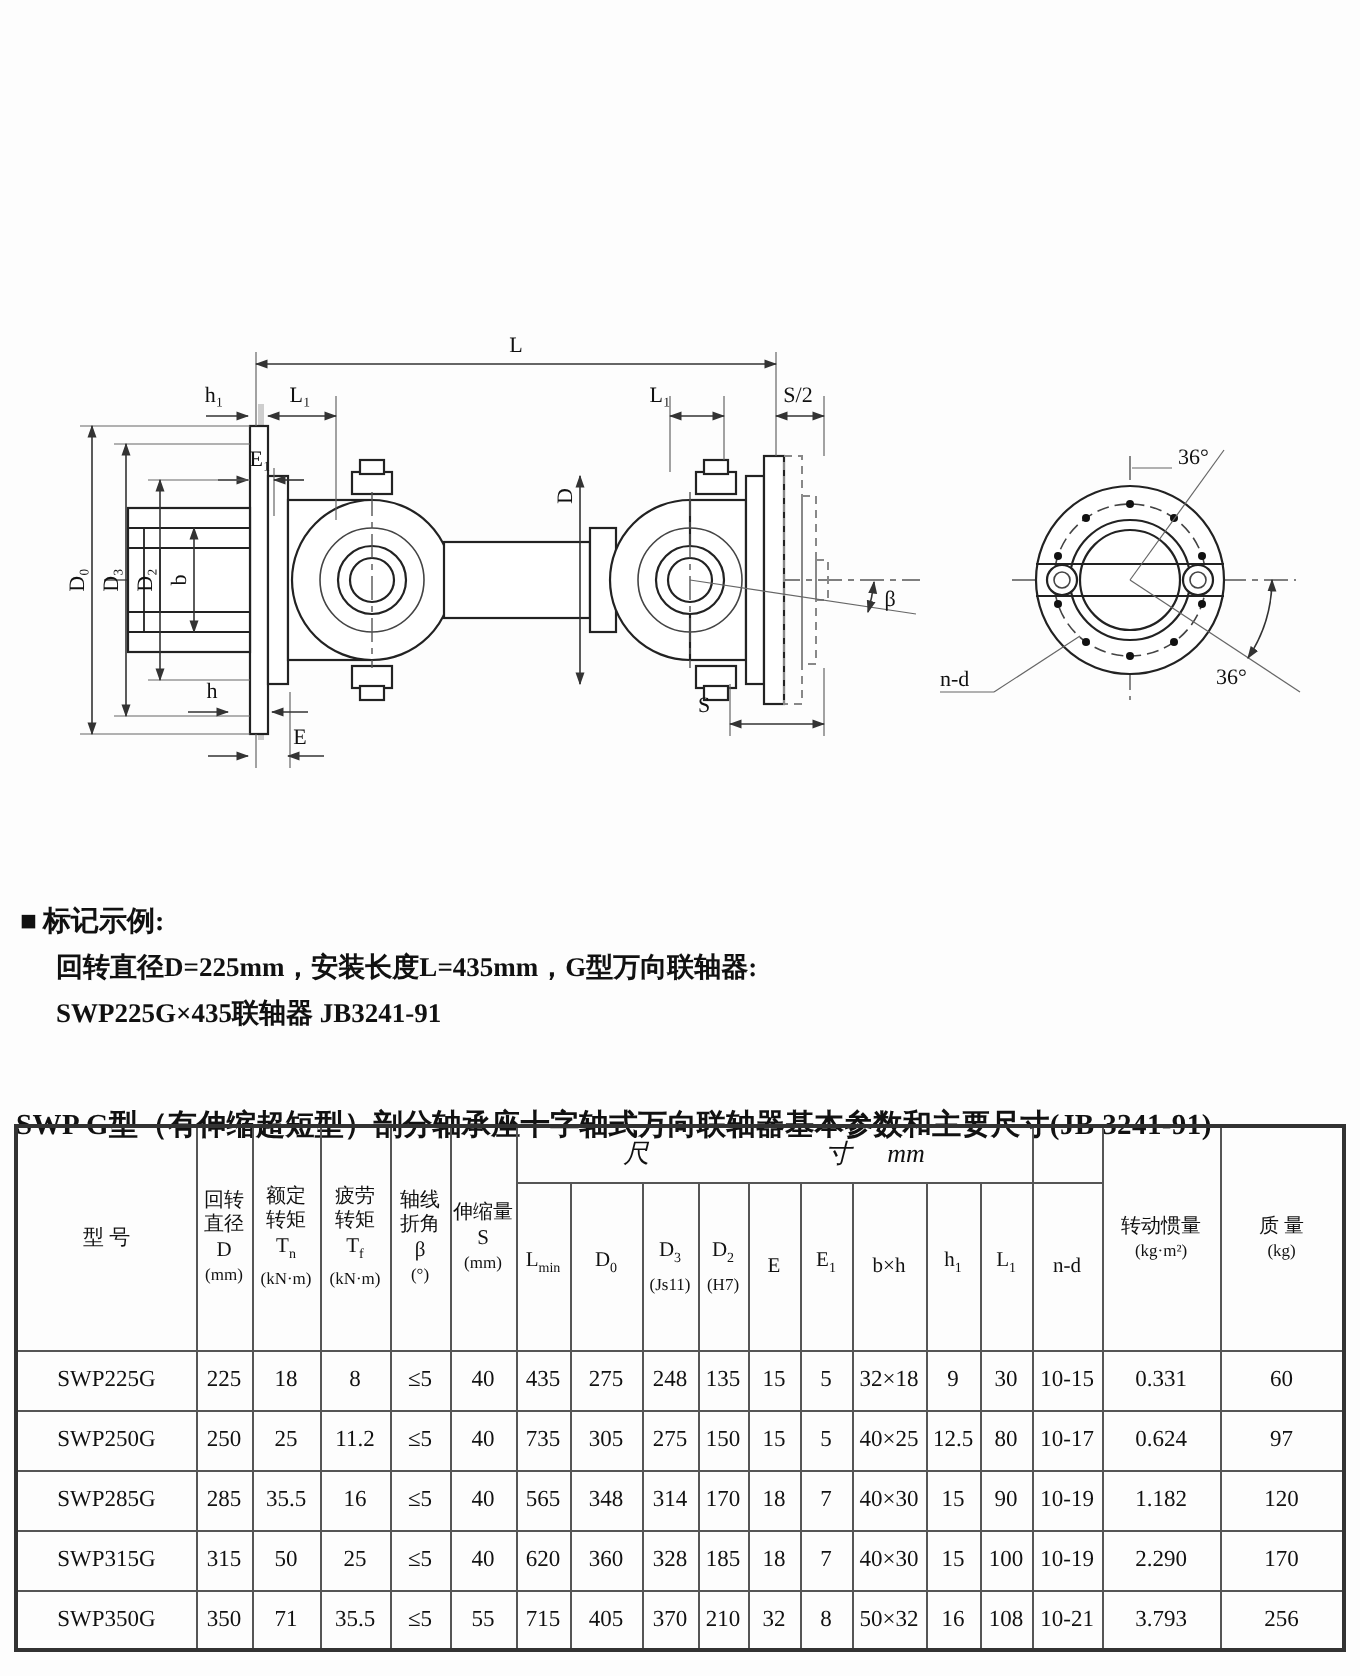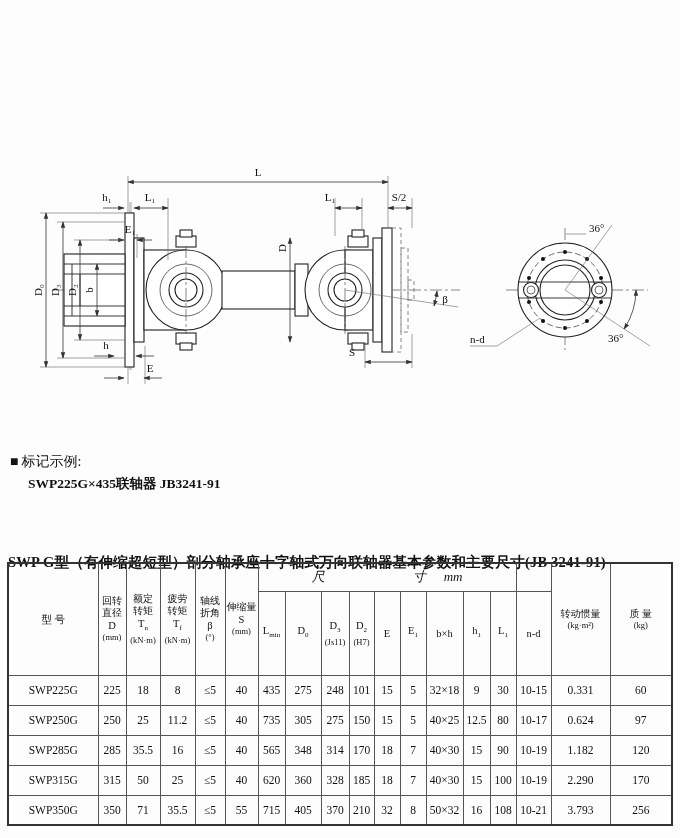--- a/index.html
+++ b/index.html
@@ -11,21 +11,21 @@
   .drawing{position:absolute;top:150px;left:0;}
   .drawing .p{fill:#fff;stroke:#222;stroke-width:1.1;}
   .drawing .pthin{fill:none;stroke:#444;stroke-width:.8;}
   .drawing .ph{fill:none;stroke:#888;stroke-width:1;stroke-dasharray:4 3;}
   .drawing .cl{stroke:#555;stroke-width:.7;stroke-dasharray:12 3 3 3;fill:none;}
   .drawing .ext{stroke:#666;stroke-width:.6;}
   .drawing .dim{stroke:#333;stroke-width:.8;fill:none;}
   .drawing .edge{stroke:#222;stroke-width:.9;}
   .drawing text{font-family:"Liberation Serif","DejaVu Serif",serif;font-size:11px;fill:#111;}
   .mark{position:absolute;top:452px;left:10px;width:600px;}
-  .mark-head{font-size:14px;font-weight:normal;line-height:20px;}
+  .mark-head{font-size:14px;font-weight:bold;line-height:20px;}
   .bullet{margin-right:3px;}
   .mark-line{margin-left:18px;font-size:13.5px;font-weight:bold;line-height:23px;}
   .tbl-title{position:absolute;top:553px;left:8px;width:666px;font-size:14.5px;font-weight:bold;
         letter-spacing:.2px;white-space:nowrap;}
   table.spec{position:absolute;top:562px;left:7px;width:666px;border-collapse:collapse;
         table-layout:fixed;border:2px solid #333;}
   table.spec th,table.spec td{border:1px solid #555;text-align:center;vertical-align:middle;
         padding:0;font-weight:normal;overflow:hidden;}
   table.spec thead tr.r1{height:28px;}
   table.spec thead tr.r2{height:84px;}
@@ -202,20 +202,21 @@
       <line class="ext" x1="540" y1="168" x2="497" y2="196"></line>
       <line class="ext" x1="497" y1="196" x2="470" y2="196"></line>
       <text x="470" y="193" text-anchor="start">n-d</text>
     </g>
   </svg>
 
   <section class="mark">
     <div class="mark-head">
       <span class="bullet">■</span><span>标记示例:</span>
     </div>
+    <div class="mark-line">回转直径D=225mm，安装长度L=435mm，G型万向联轴器:</div>
     <div class="mark-line">SWP225G×435联轴器 JB3241-91</div>
   </section>
 
   <div class="tbl-title">SWP G型（有伸缩超短型）剖分轴承座十字轴式万向联轴器基本参数和主要尺寸(JB 3241-91)</div>
 
   <table class="spec">
     <colgroup>
       <col style="width:90px">
         <col style="width:28px">
         <col style="width:34px">
@@ -321,21 +322,21 @@
         <tr>
           <td>SWP225G</td>
           <td>225</td>
           <td>18</td>
           <td>8</td>
           <td>≤5</td>
           <td>40</td>
           <td>435</td>
           <td>275</td>
           <td>248</td>
-          <td>101</td>
+          <td>135</td>
           <td>15</td>
           <td>5</td>
           <td>32×18</td>
           <td>9</td>
           <td>30</td>
           <td>10-15</td>
           <td>0.331</td>
           <td>60</td>
         </tr>
         <tr>

